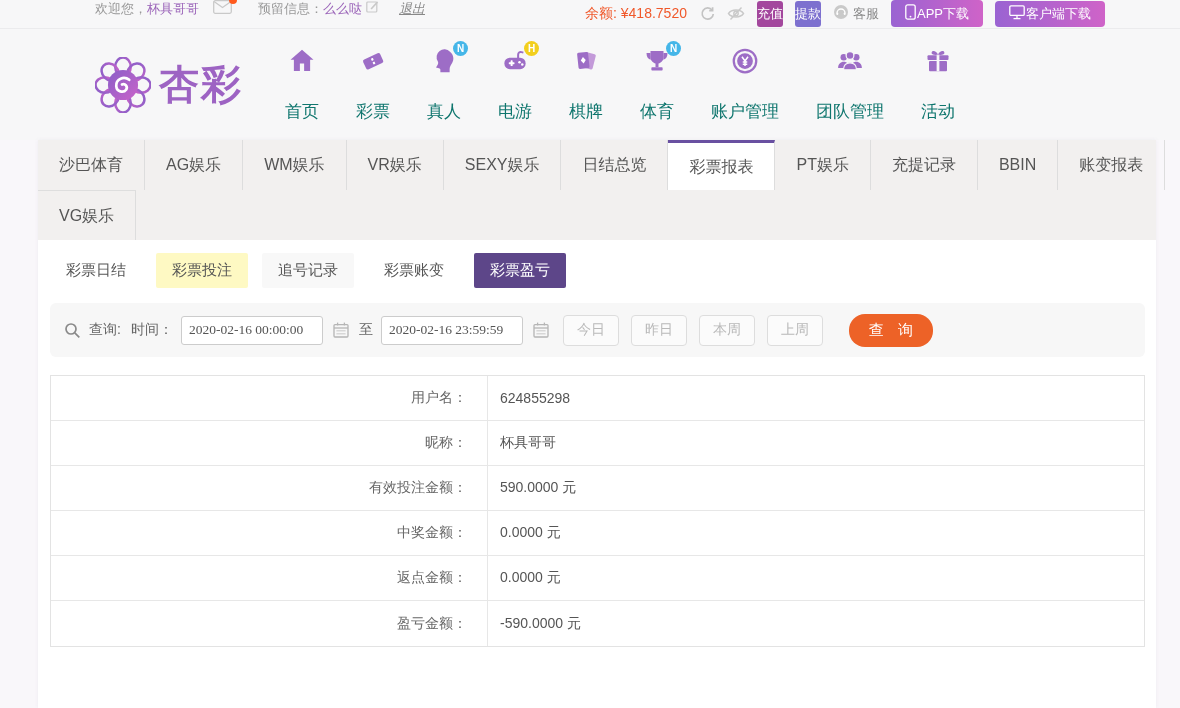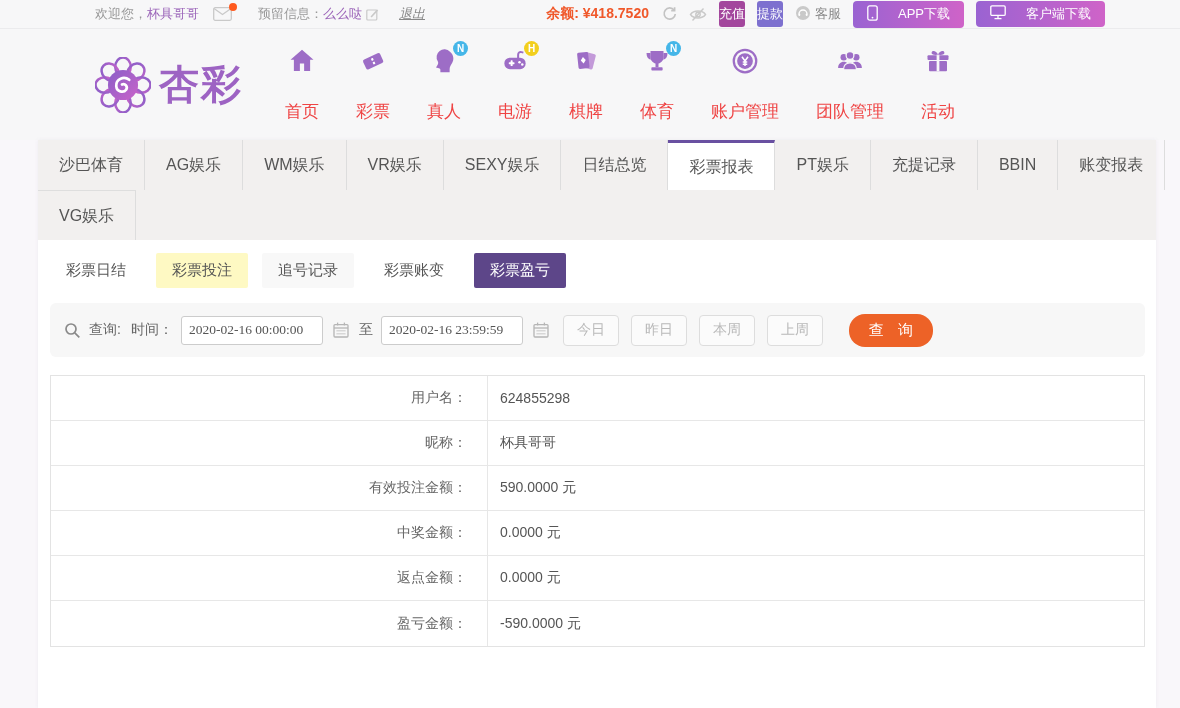--- a/index.html
+++ b/index.html
@@ -2,46 +2,46 @@
 <html><head>
 <meta charset="utf-8">
 <style>
   * { margin:0; padding:0; box-sizing:border-box; }
   html,body { width:1180px; height:708px; overflow:hidden;
     font-family:"Liberation Sans","DejaVu Sans",sans-serif; background:#f9f7fa; }
 
   
   .header { background:#f7f7f8; height:140px; }
   .topbar { height:29px; border-bottom:1px solid #ebebed; display:flex;
-    align-items:center; padding:0 75px 0 95px; font-size:13px; color:#999; white-space:nowrap; }
+    align-items:flex-start; padding:0 75px 0 95px; font-size:13px; color:#999; white-space:nowrap; }
   .topbar .uname { color:#9a63b8; }
   .mail-wrap { position:relative; margin:0 26px 0 14px; display:inline-flex; }
   .mail-dot { position:absolute; top:-4px; right:-5px; width:8px; height:8px;
     border-radius:50%; background:#ff5a1e; }
   .reserved-val { color:#9a63b8; }
   .edit-icon { margin:0 4px; display:inline-flex; vertical-align:-2px; }
   .logout { color:#888; font-style:italic; text-decoration:underline; margin-left:16px; cursor:pointer; }
   .tb-right { margin-left:auto; display:flex; align-items:center; gap:12px; }
-  .balance { color:#f0582a; font-weight:bold; font-size:14px; }
+  .balance { color:#f0582a; font-weight:normal; font-size:14px; }
   .icon-btn { display:inline-flex; cursor:pointer; }
   .pill { border:none; color:#fff; font-size:13px; padding:4px 0; border-radius:3px; cursor:pointer; }
   .pill.recharge { background:#a3479d; }
   .pill.withdraw { background:#7d70cf; }
   .service { display:flex; align-items:center; gap:4px; color:#888; cursor:pointer; }
-  .dl-btn { display:flex; align-items:center; gap:20px; color:#fff; font-size:13px;
+  .dl-btn { display:flex; align-items:center; gap:1px; color:#fff; font-size:13px;
     padding:4px 14px; border-radius:4px; border:none; cursor:pointer;
     background:linear-gradient(90deg,#9a63d2,#cf63c8); }
 
   .navrow { height:111px; display:flex; align-items:center; padding-left:95px; }
   .logo { display:flex; align-items:center; gap:8px; margin-right:42px; cursor:pointer; }
   .logo-text { font-size:40px; font-weight:bold; color:#9d63c3; letter-spacing:2px; }
   .mainnav { display:flex; align-items:center; gap:37px; }
   .nav-item { text-align:center; cursor:pointer; }
   .nav-icon { position:relative; display:inline-block; width:32px; height:30px; }
-  .nav-label { display:block; font-size:17px; color:#ef4444; margin-top:20px; white-space:nowrap; }
+  .nav-label { display:block; font-size:17px; color:#0f766e; margin-top:20px; white-space:nowrap; }
   .badge { position:absolute; top:-5px; right:-8px; width:15px; height:15px; border-radius:50%;
     color:#fff; font-size:10px; line-height:15px; text-align:center; font-weight:bold; }
   .badge.n { background:#45b6e8; }
   .badge.h { background:#f2cf1d; }
 
   
   .main { width:1118px; margin-left:38px; background:#fff; height:568px;
     box-shadow:0 0 4px rgba(120,100,140,.08); }
 
   .tabs { background:#f2f0ef; }

